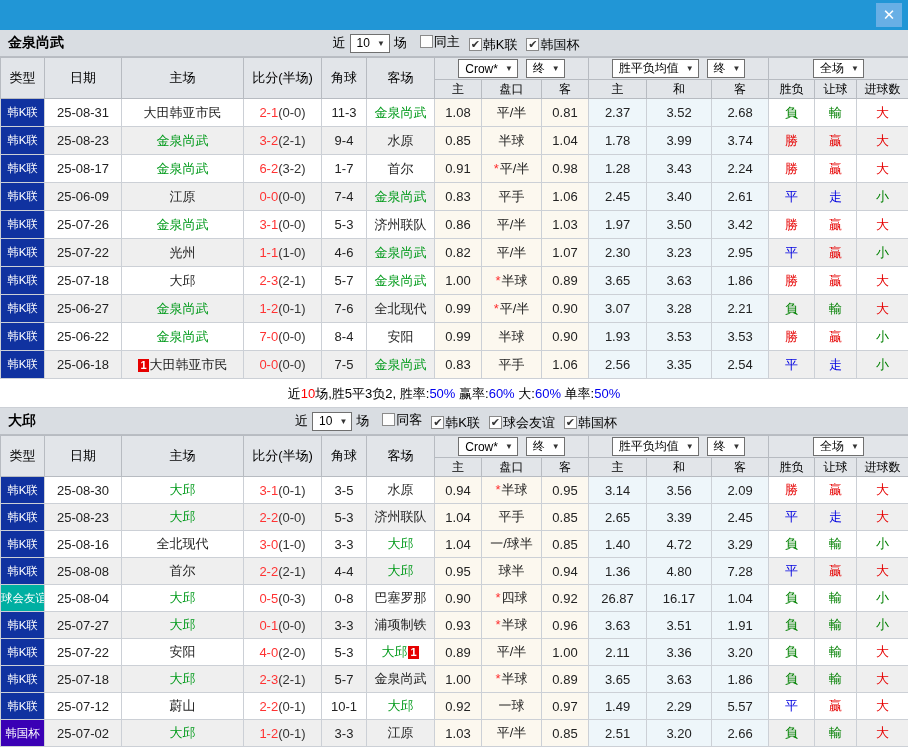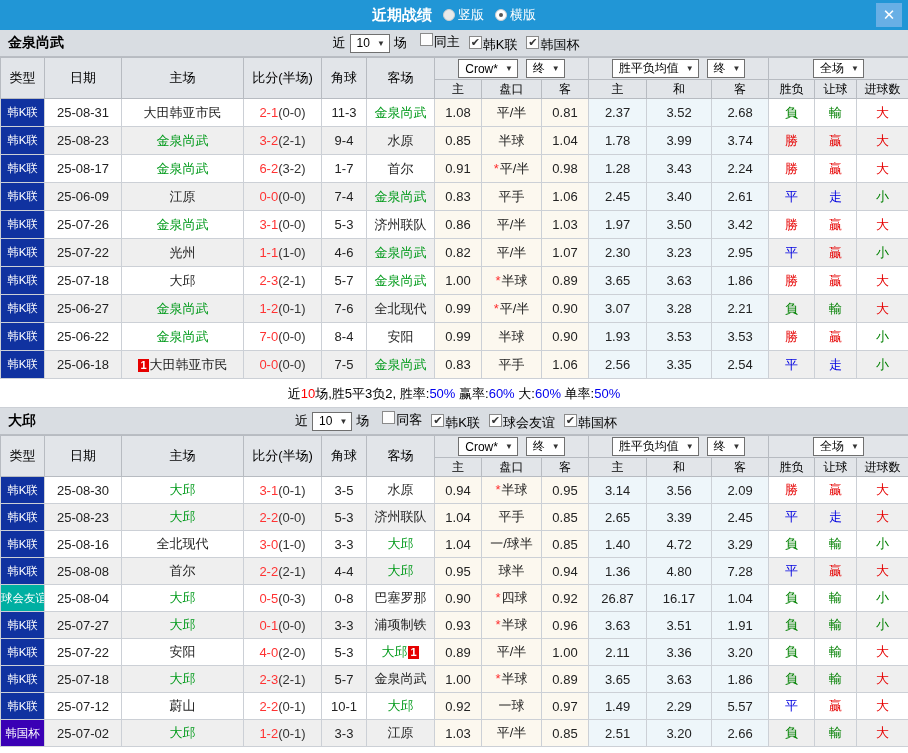--- a/index.html
+++ b/index.html
@@ -26,21 +26,21 @@
   .section-bar { height:27px; background:#D9DDE2; border-bottom:1px solid #b9bdc3;
     display:flex; align-items:center; position:relative; font-size:13px; }
   .team-name { position:absolute; left:8px; font-weight:bold; font-size:14px; color:#000; }
   .controls { margin:0 auto; display:flex; align-items:center; }
   .ctl-label { margin:0 4px; color:#000; }
   .fake-select { display:inline-flex; align-items:center; background:#fff;
     border:1px solid #707070; height:19px; padding:0 4px 0 6px; font-size:12px;
     color:#000; cursor:pointer; }
   .fs-text { margin-right:7px; }
   .fs-arrow { font-size:8px; color:#333; }
-  .cb-wrap { display:inline-flex; align-items:flex-start; margin-left:9px; cursor:pointer; }
+  .cb-wrap { display:inline-flex; align-items:center; margin-left:9px; cursor:pointer; }
   .cb { display:inline-block; width:13px; height:13px; background:#fdfdfd;
     border:1px solid #8a8a8a; font-size:11px; line-height:11px; text-align:center;
     color:#333; margin-right:1px; }
   .cb-label { color:#000; }
 
   
   table { border-collapse:collapse; table-layout:fixed; width:908px; }
   th, td { border:1px solid #ccd0d6; overflow:hidden; white-space:nowrap;
     text-align:center; font-weight:normal; }
   thead th { background:#E2E5E9; border-color:#b7bbc1; color:#000; font-size:13px; }
@@ -67,31 +67,20 @@
   td.res { font-size:13px; }
 
   
   .summary { height:29px; line-height:29px; text-align:center; font-size:13px;
     background:#fff; border-bottom:1px solid #ccd0d6; }
 </style>
 </head>
 <body>
 
 <div class="topbar">
-  <div class="titlewrap">
-    <span class="dialog-title">近期战绩</span>
-    <span class="radio-item">
-      <span class="radio"></span>
-      <span class="radio-label">竖版</span>
-    </span>
-    <span class="radio-item">
-      <span class="radio checked"></span>
-      <span class="radio-label">横版</span>
-    </span>
-  </div>
   <div class="close-btn">✕</div>
 </div>
 
 <div class="section-bar">
   <span class="team-name">金泉尚武</span>
   <span class="controls">
     <span class="ctl-label">近</span>
     <span class="fake-select">
       <span class="fs-text">10</span>
       <span class="fs-arrow">▼</span>

